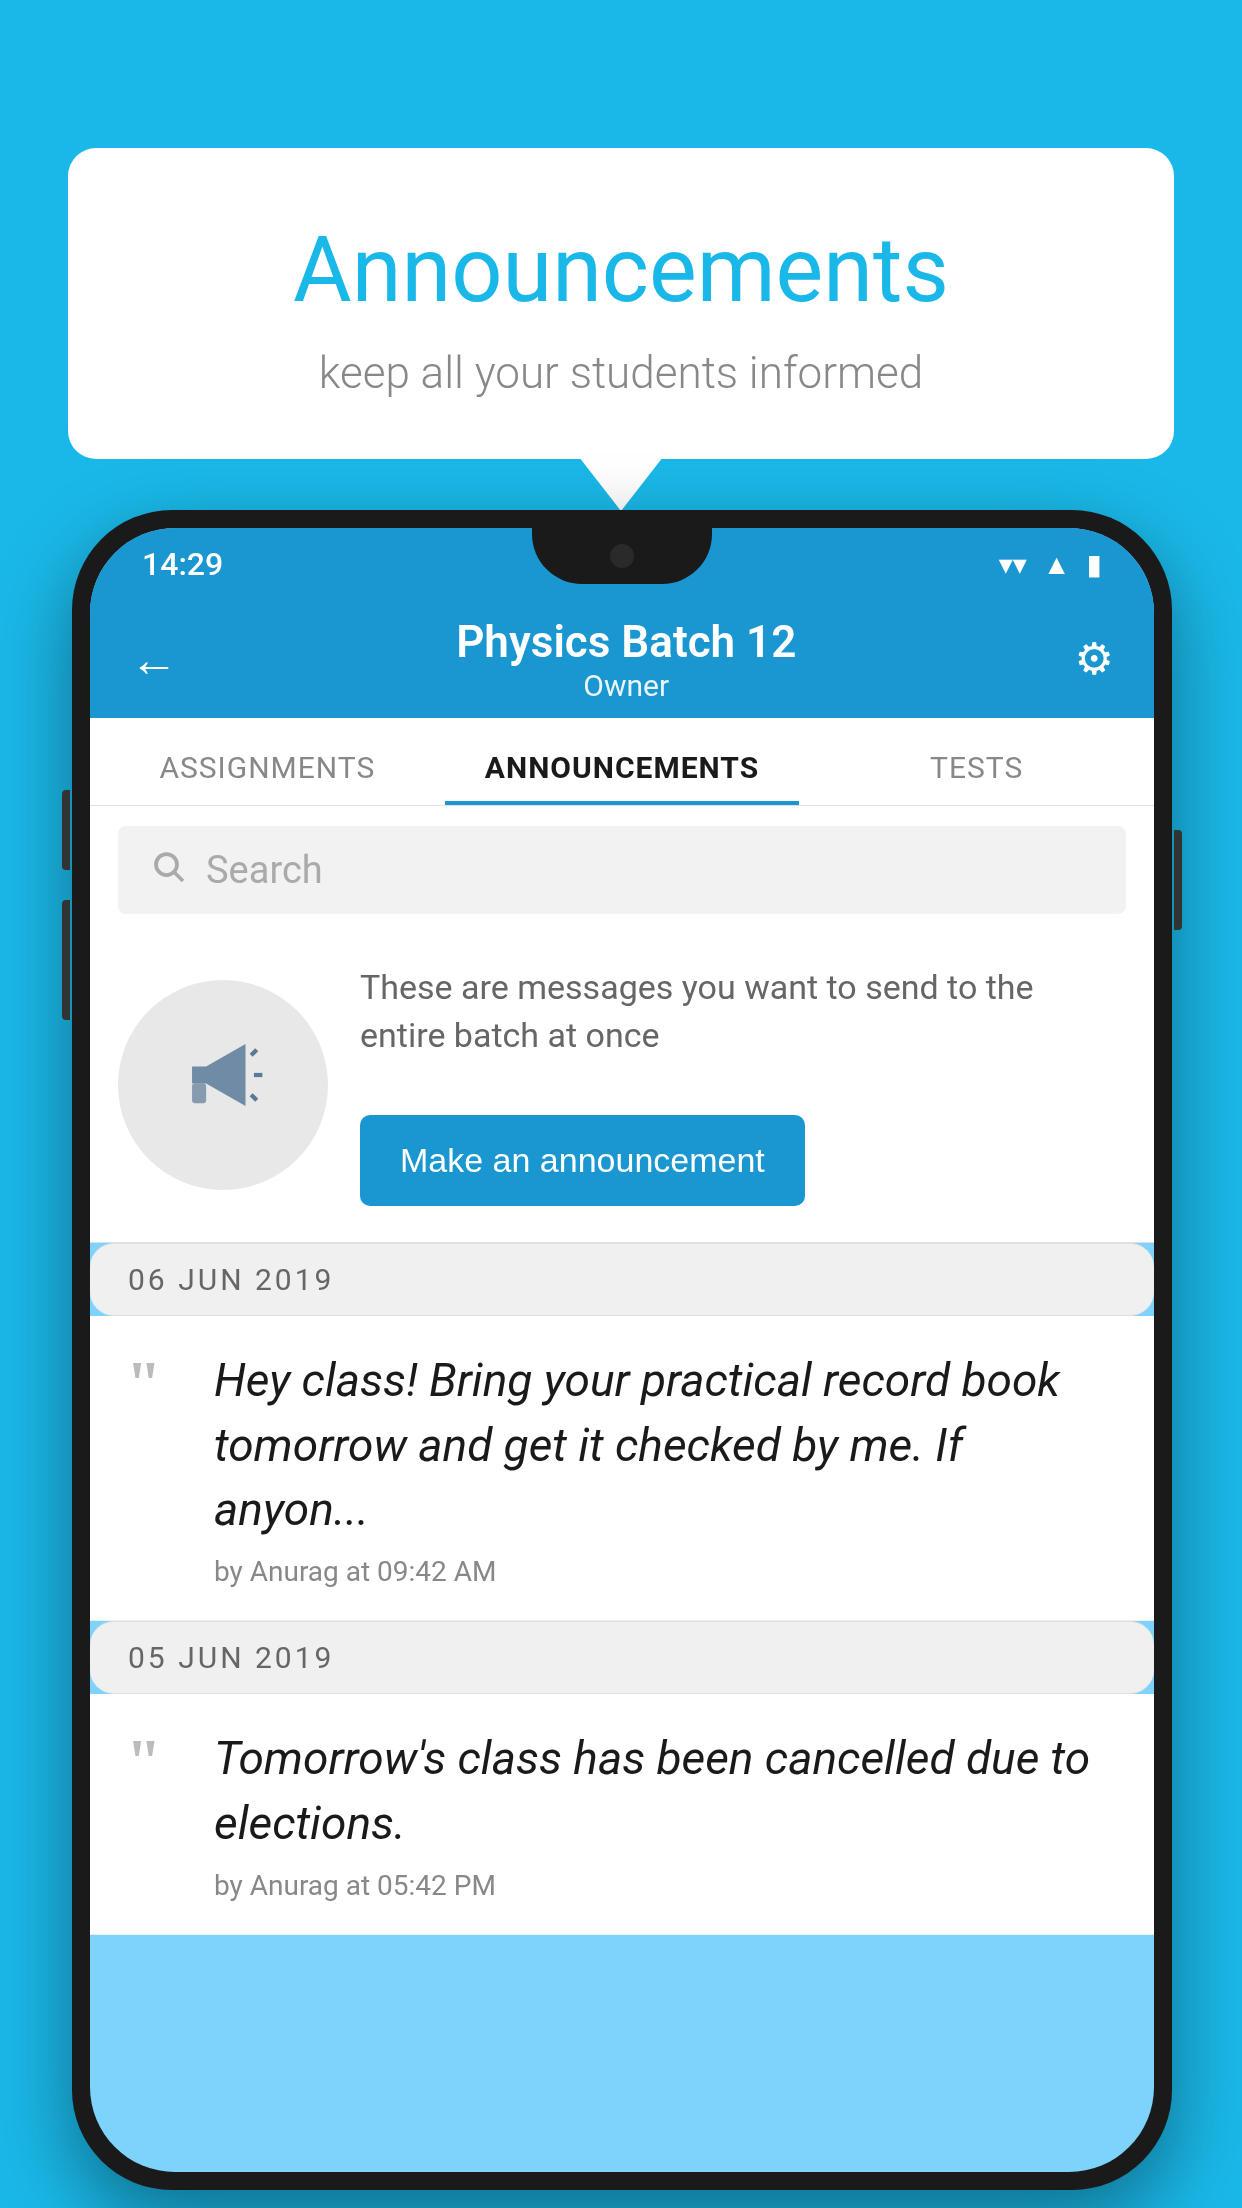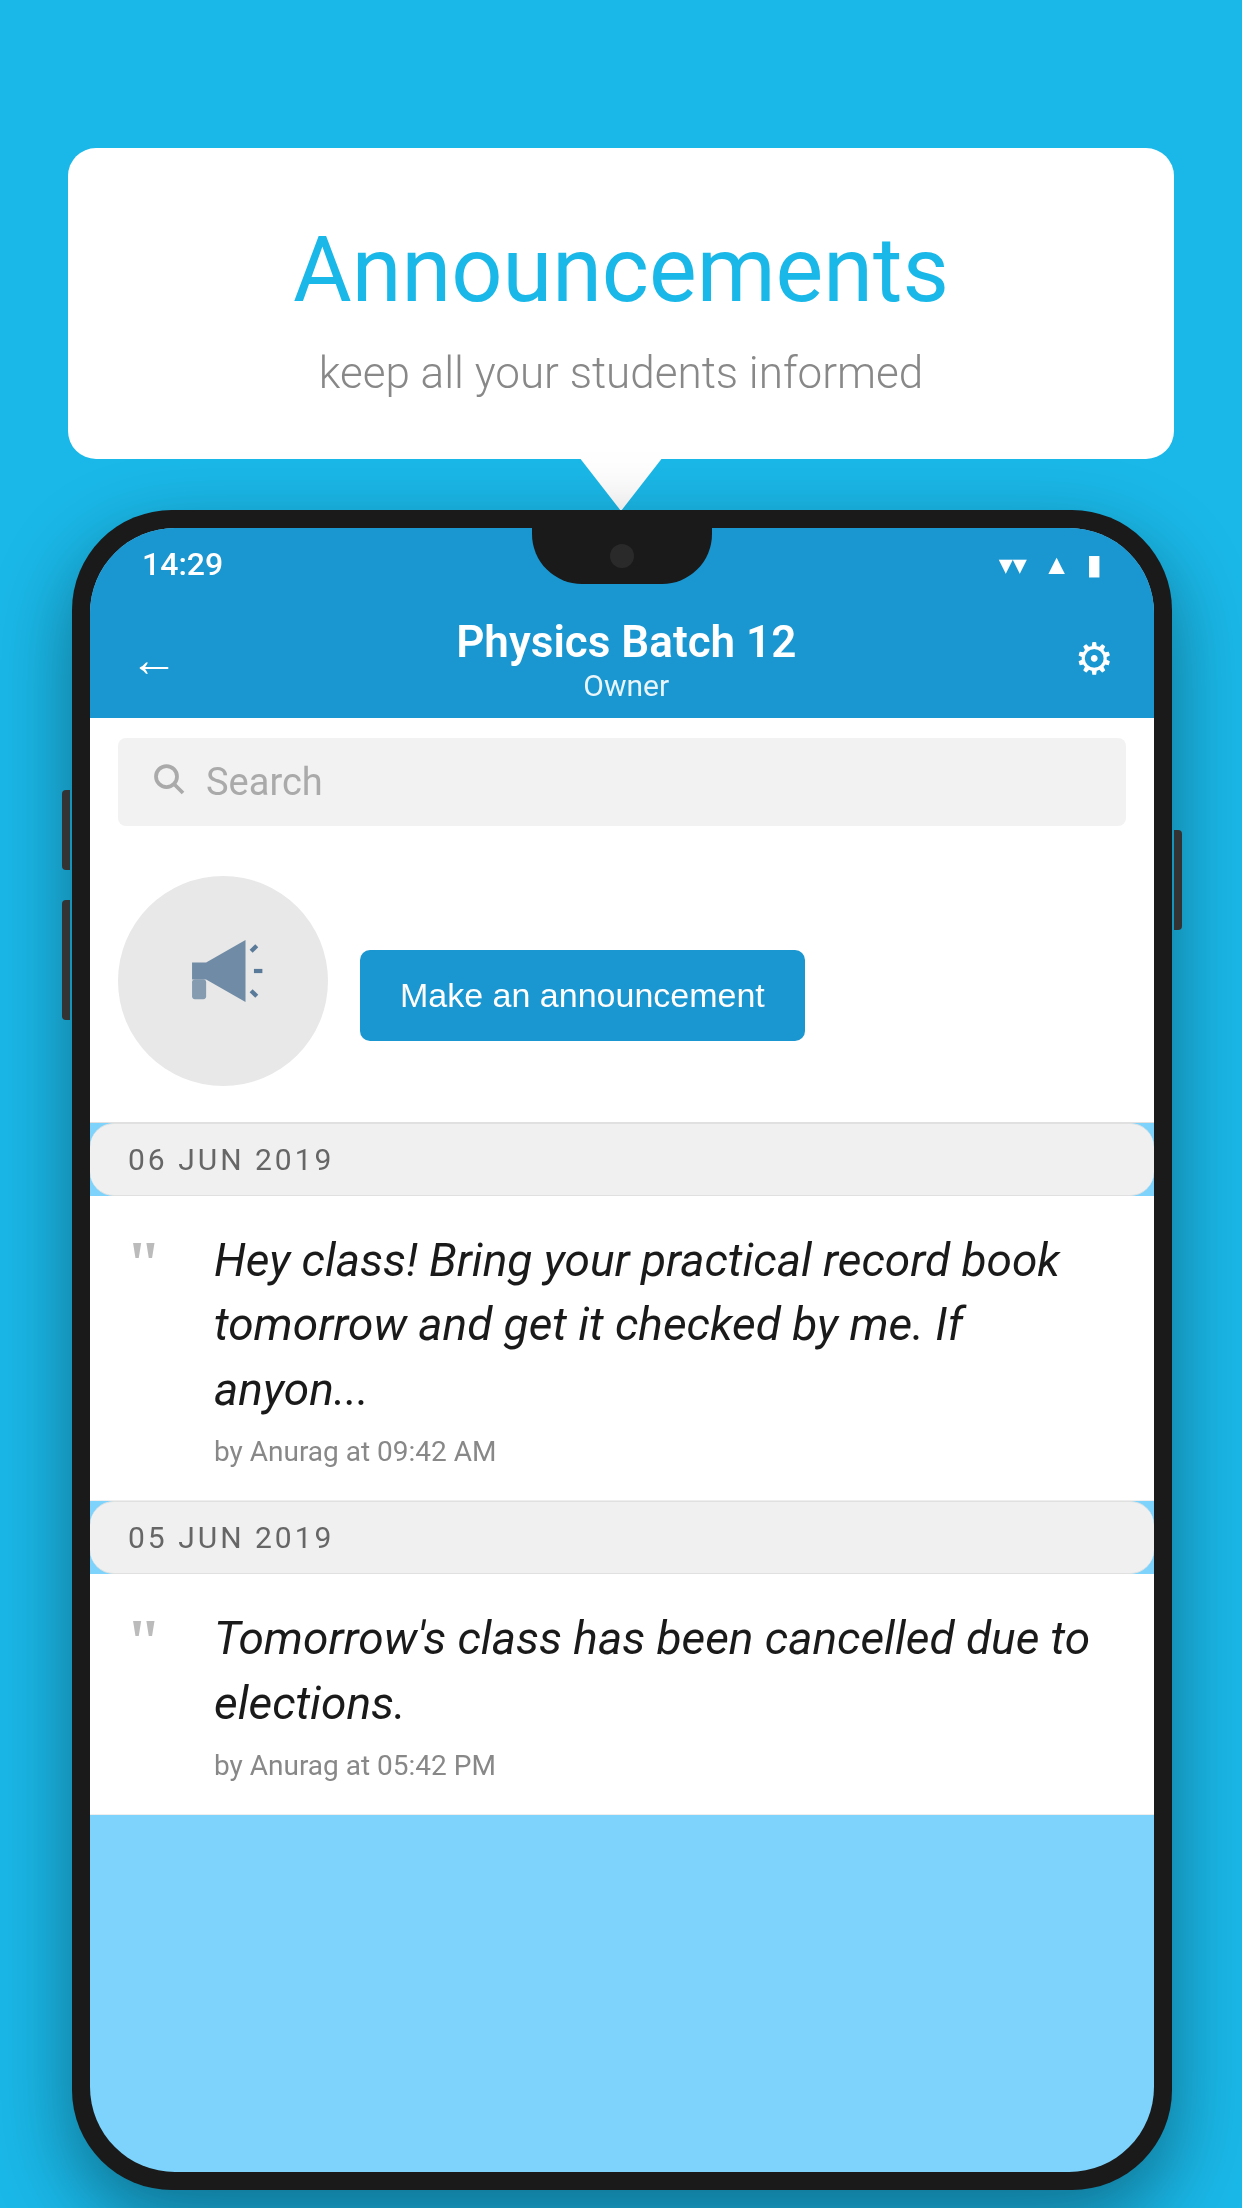--- a/index.html
+++ b/index.html
@@ -395,20 +395,31 @@
 
       <div class="app-header">
         <span class="back-arrow">←</span>
         <div class="header-center">
           <div class="header-title">Physics Batch 12</div>
           <div class="header-subtitle">Owner</div>
         </div>
         <span class="header-gear">⚙</span>
       </div>
 
+      <div class="tabs-container">
+        <div class="tab">
+          <span>ASSIGNMENTS</span>
+        </div>
+        <div class="tab active">
+          <span>ANNOUNCEMENTS</span>
+        </div>
+        <div class="tab">
+          <span>TESTS</span>
+        </div>
+      </div>
 
       <div class="search-container">
         <div class="search-bar">
           <span class="search-icon-svg">
             <svg width="36" height="36" viewBox="0 0 24 24" fill="none" stroke="#aaa" stroke-width="2.5">
               <circle cx="11" cy="11" r="7"></circle>
               <line x1="16.5" y1="16.5" x2="22" y2="22"></line>
             </svg>
           </span>
           <span class="search-text">Search</span>
@@ -421,20 +432,21 @@
             <svg width="90" height="90" viewBox="0 0 64 64" fill="#5a7a99">
               <path d="M48 10 L20 26 L10 26 L10 38 L20 38 L48 54 Z" opacity="0.85"></path>
               <line x1="52" y1="18" x2="56" y2="14" stroke="#5a7a99" stroke-width="3"></line>
               <line x1="54" y1="32" x2="60" y2="32" stroke="#5a7a99" stroke-width="3"></line>
               <line x1="52" y1="46" x2="56" y2="50" stroke="#5a7a99" stroke-width="3"></line>
               <rect x="10" y="38" width="10" height="14" rx="2" fill="#5a7a99" opacity="0.7"></rect>
             </svg>
           </span>
         </div>
         <div class="promo-right">
+          <div class="promo-description">These are messages you want to send to the entire batch at once</div>
           <button class="make-announcement-btn">Make an announcement</button>
         </div>
       </div>
 
       <div class="date-header">06  JUN  2019</div>
       <div class="announcement-item">
         <div class="quote-icon">"</div>
         <div class="announcement-content">
           <div class="announcement-text">Hey class! Bring your practical record book tomorrow and get it checked by me. If anyon...</div>
           <div class="announcement-meta">by Anurag at 09:42 AM</div>

